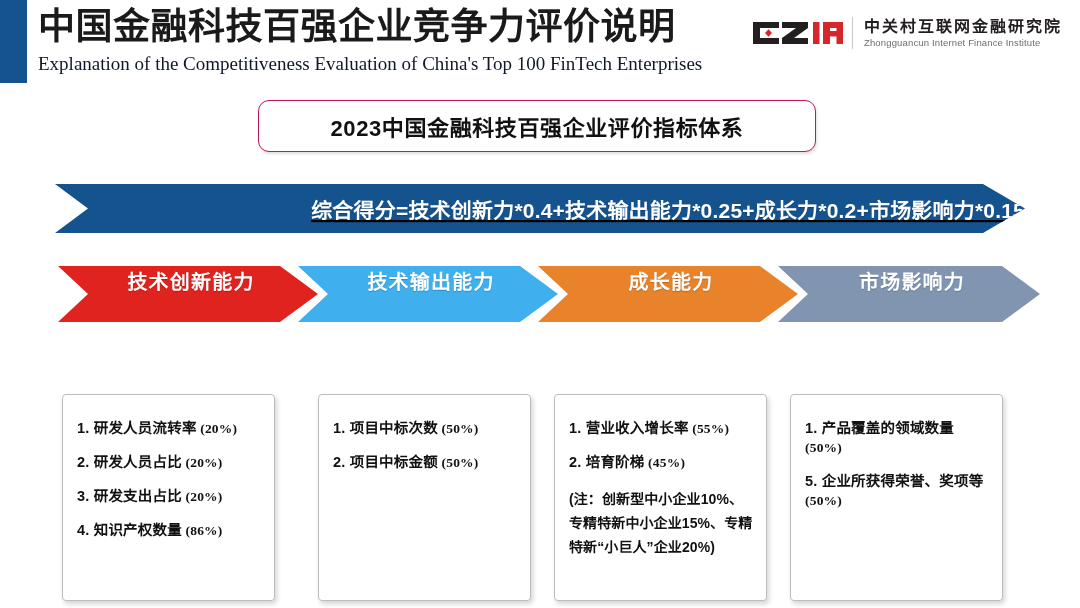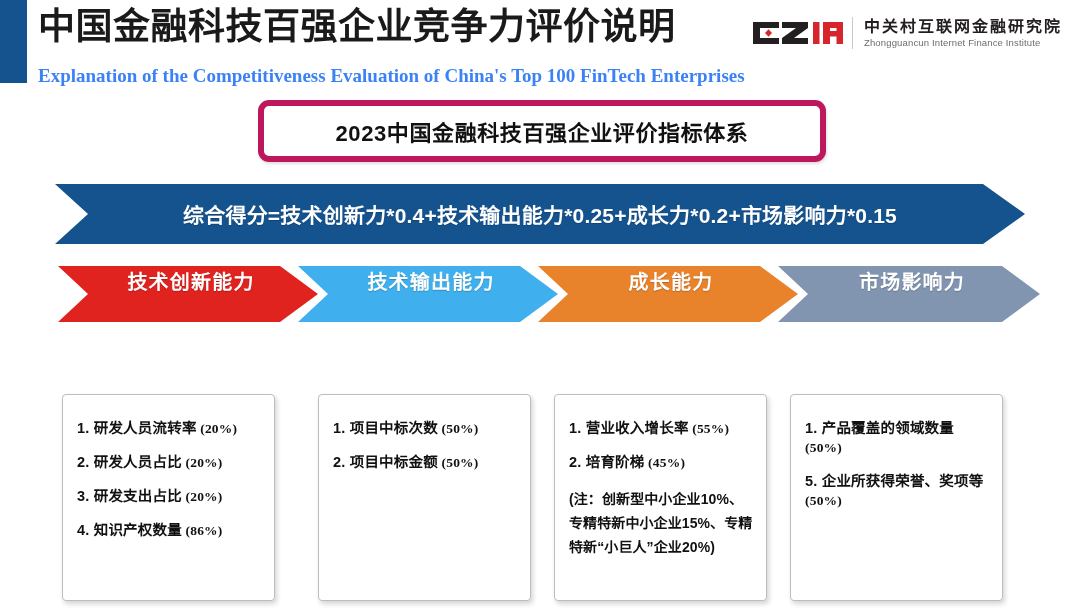--- a/index.html
+++ b/index.html
@@ -24,24 +24,23 @@
     font-family:"Liberation Serif","DejaVu Serif",serif;
     font-weight:bold;
     font-size:37px;line-height:46px;
     color:#1a1a1a;
     letter-spacing:0.5px;
     white-space:nowrap;
   }
   .title-en{
     font-family:"Liberation Serif","DejaVu Serif",serif;
     font-size:19px;line-height:26px;
-    color:#3b82f6;
+    color:#0f172a;
     white-space:nowrap;
-    margin-top:13px;
-    font-weight:bold;
+    margin-top:1px;
   }
 
   
   .logo{
     position:absolute;right:18px;top:11px;
     display:flex;align-items:center;height:44px;
   }
   .logo-mark{
     display:flex;align-items:center;height:26px;
     margin-right:9px;
@@ -55,38 +54,38 @@
     line-height:19px;white-space:nowrap;
   }
   .logo-en{
     font-size:9.5px;color:#6d6d6d;letter-spacing:0.15px;
     line-height:13px;white-space:nowrap;margin-top:0;
   }
 
   
   .sys-box{
     position:absolute;left:258px;top:100px;width:556px;height:50px;
-    border:6px solid #be185d;border-radius:11px;
+    border:1px solid #be185d;border-radius:11px;
     background:#fff;
     box-shadow:1px 2px 3px rgba(0,0,0,0.13);
     display:flex;align-items:center;justify-content:center;
   }
   .sys-box-text{
     font-size:22px;font-weight:bold;color:#111;
     letter-spacing:0.6px;
     font-family:"Liberation Sans","DejaVu Sans",sans-serif;
   }
 
   
   .formula{
-    position:absolute;left:55px;top:184px;width:970px;height:60px;
+    position:absolute;left:55px;top:184px;width:970px;height:49px;
     background:var(--navy,#15538F);
     -webkit-clip-path:polygon(0 0, calc(100% - 42px) 0, 100% 50%, calc(100% - 42px) 100%, 0 100%, 33px 50%);
     clip-path:polygon(0 0, calc(100% - 42px) 0, 100% 50%, calc(100% - 42px) 100%, 0 100%, 33px 50%);
-    display:flex;align-items:center;justify-content:center;
+    display:flex;align-items:center;justify-content:flex-end;text-decoration:underline;
   }
   .formula-text{
     color:#fff;font-size:21px;font-weight:bold;letter-spacing:0.2px;
     text-shadow:0 1px 1px rgba(0,0,0,0.18);
     white-space:nowrap;
   }
 
   
   .chevrons{
     position:absolute;left:0;top:266px;width:1080px;height:62px;

